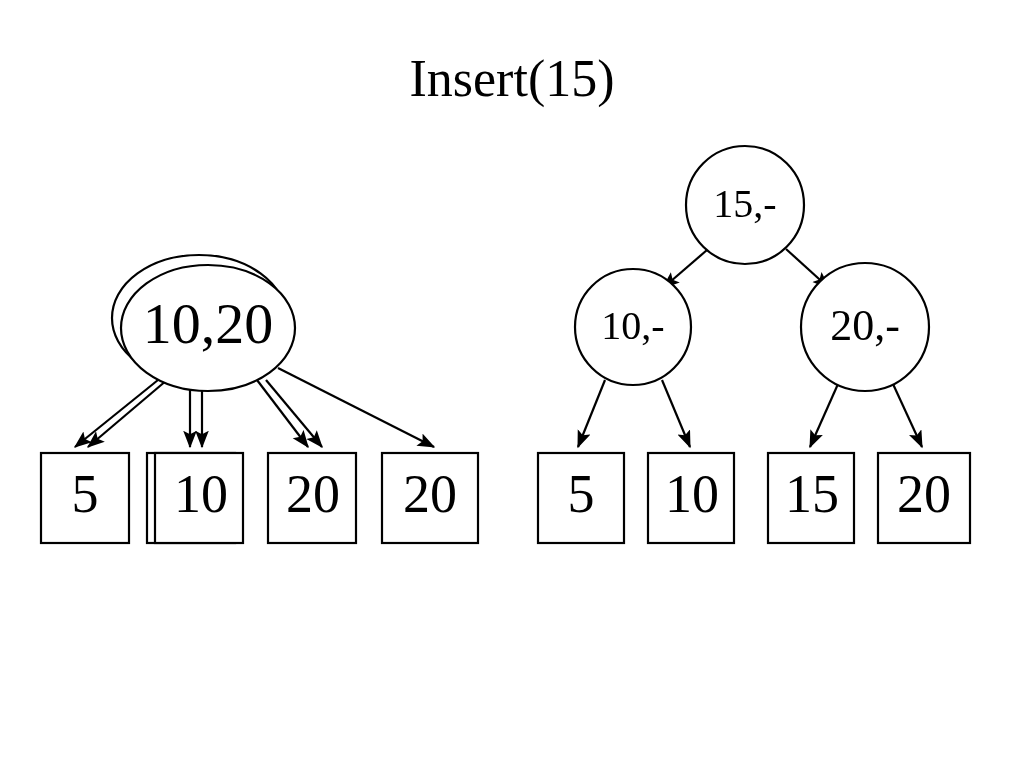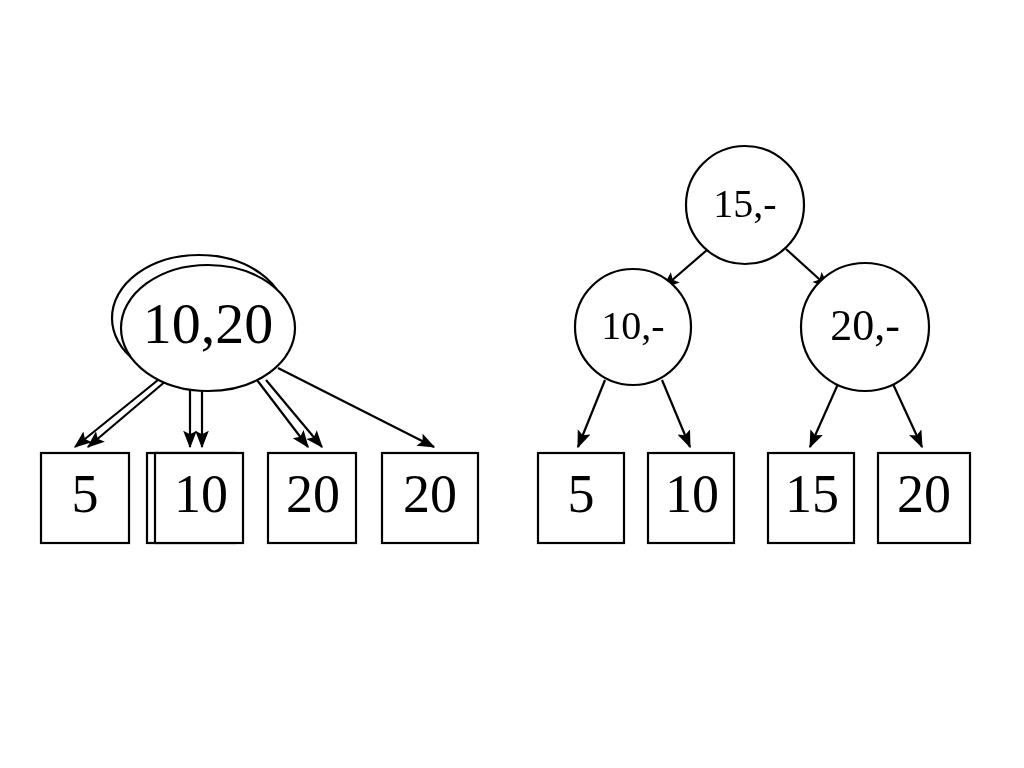--- a/index.html
+++ b/index.html
@@ -57,20 +57,21 @@
     stroke: #000000;
     stroke-width: 2.2;
     fill: none;
   }
 </style>
 </head>
 <body>
 
 <div id="slide">
 
+  <div id="title">Insert(15)</div>
 
   <svg class="canvas" viewBox="0 0 1024 768">
     <defs>
       <marker id="arrowhead" markerWidth="9" markerHeight="9" refX="7.4" refY="3.1" orient="auto" markerUnits="strokeWidth">
         <path d="M0,0 L8,3.1 L0,6.2 L1.6,3.1 Z" fill="#000000"></path>
       </marker>
     </defs>
 
     <g>
 

